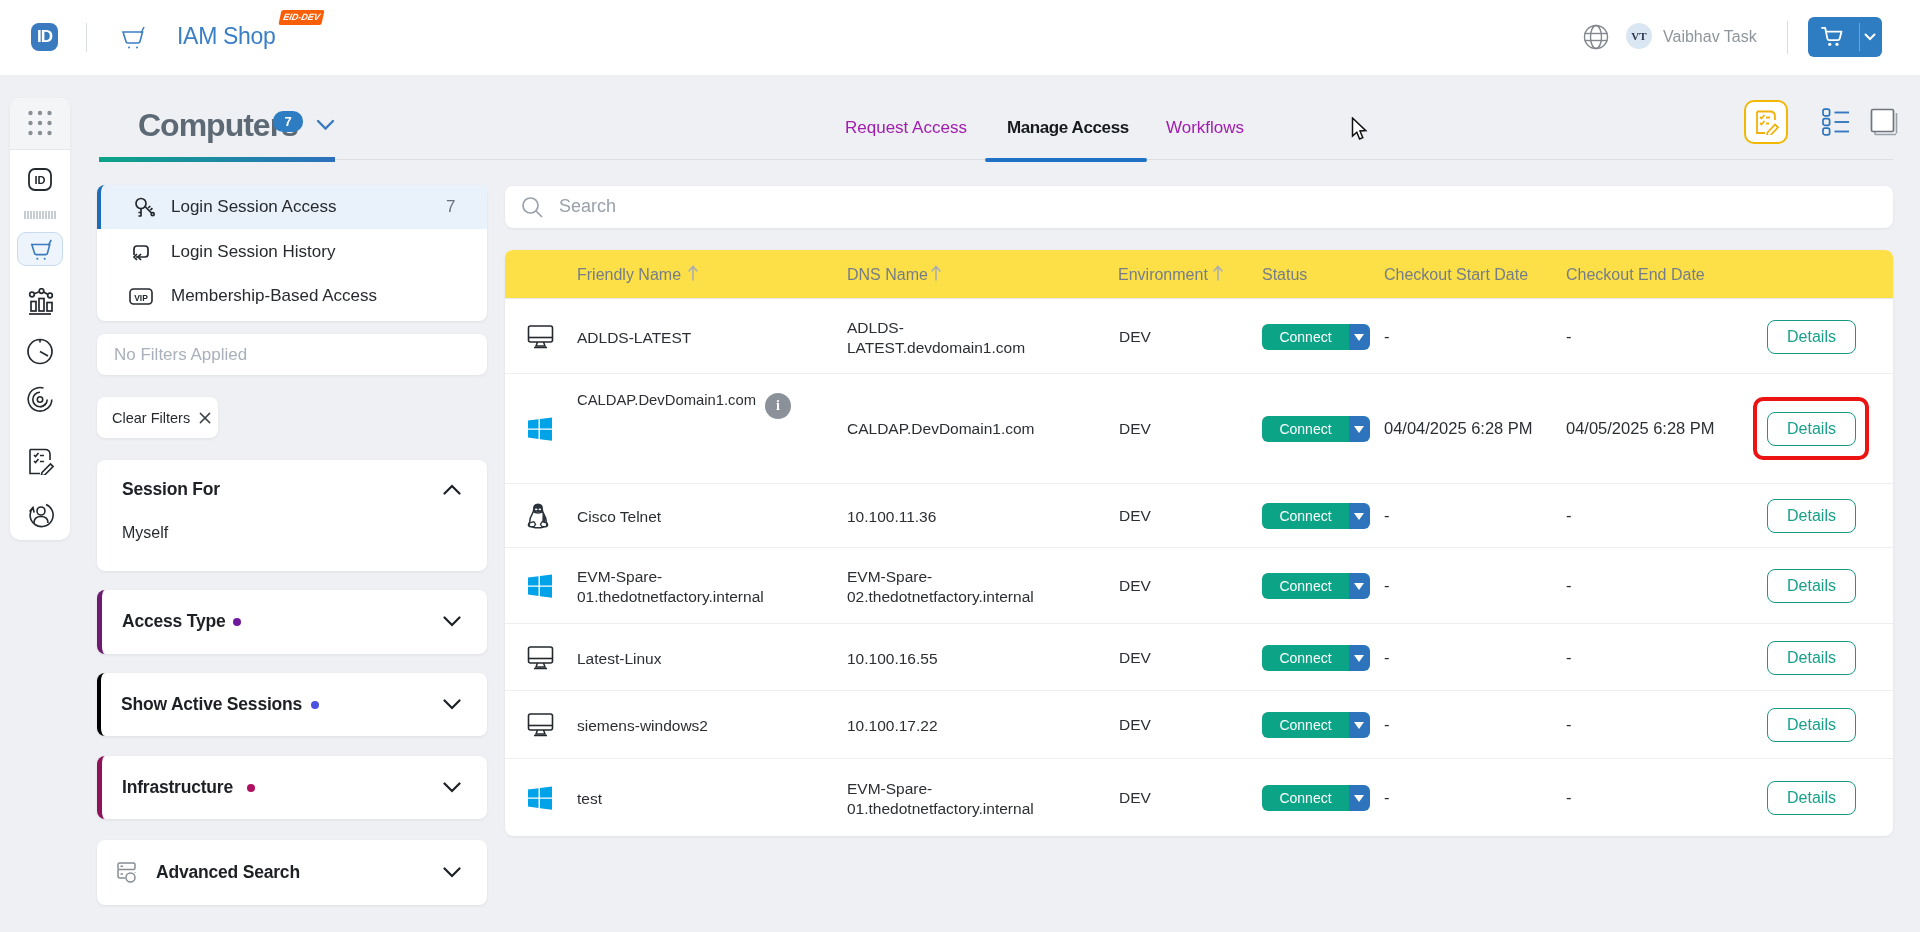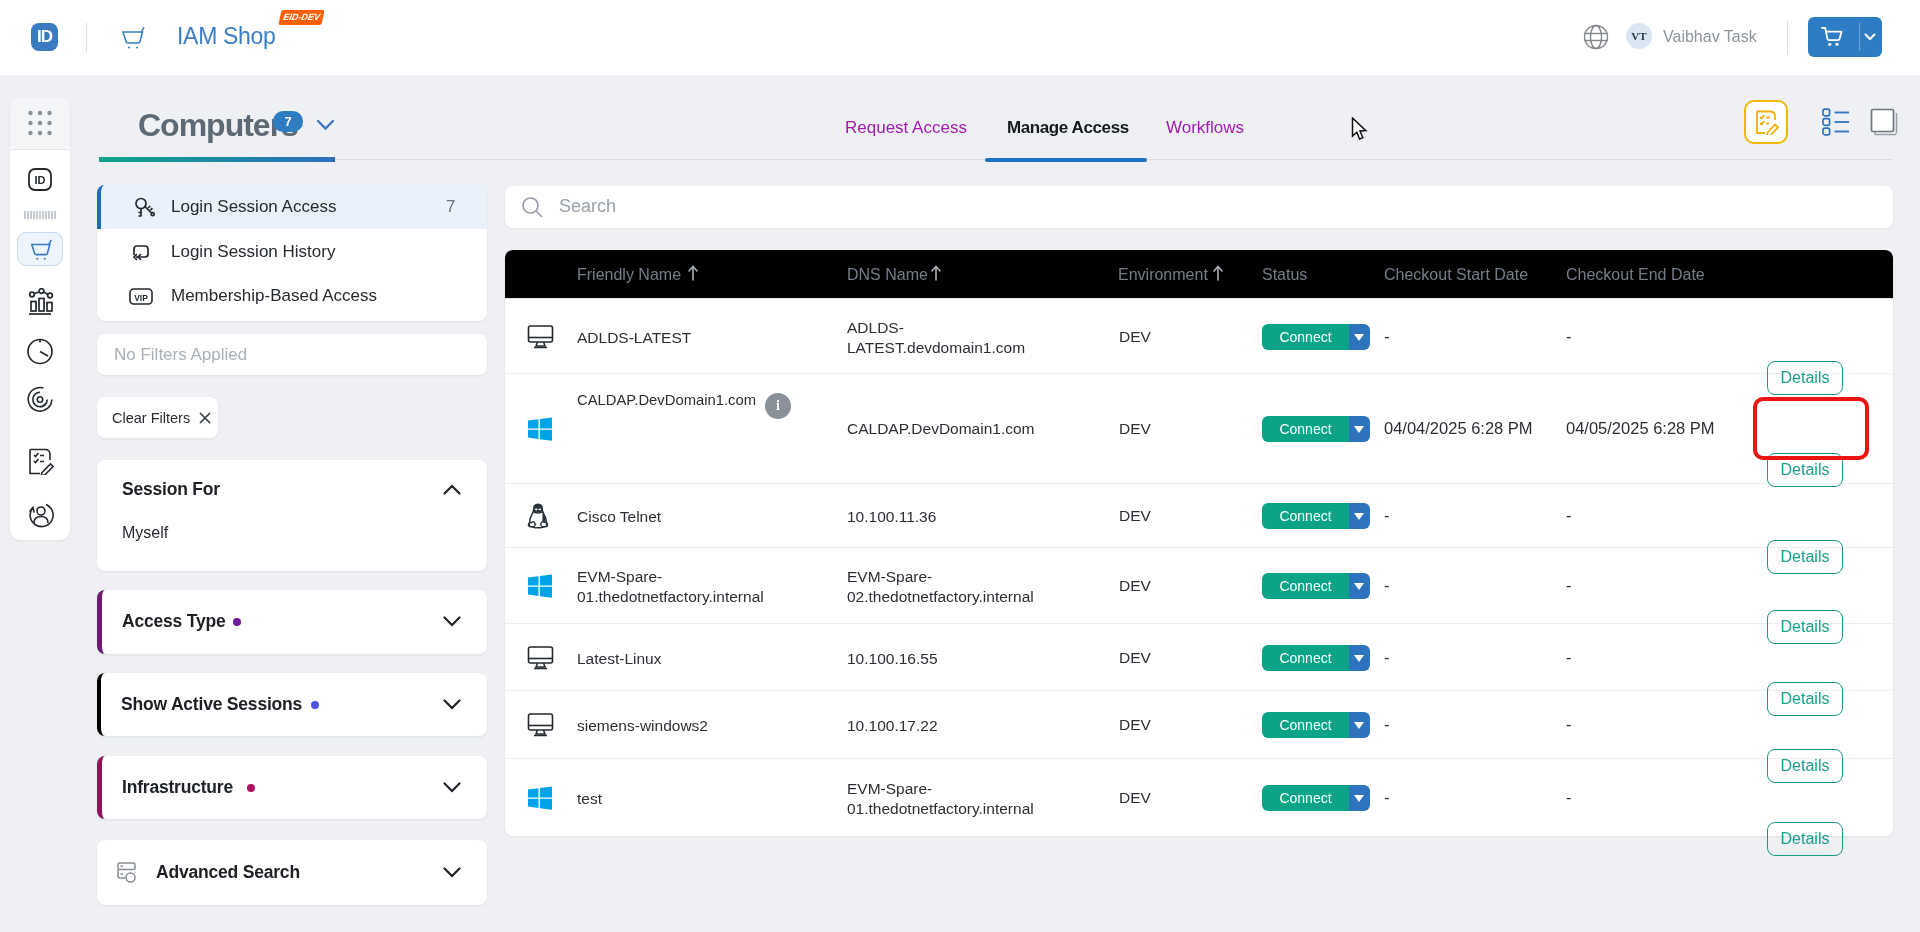--- a/index.html
+++ b/index.html
@@ -63,29 +63,29 @@
 #tabactive { font-weight:bold; color:#16191d; letter-spacing:-0.4px; }
 #tabunderline { left:985px; top:158px; width:162px; height:4px; background:#1f72c4; border-radius:2px; }
 #ybtn { left:1744px; top:100px; width:44px; height:44px; background:#fff; border:2px solid #f1b806; border-radius:10px; }
 
 
 #search { left:505px; top:186px; width:1388px; height:42px; }
 #search span { position:absolute; left:54px; top:10px; font-size:18px; color:#9aa1ab; }
 
 
 #table { left:505px; top:250px; width:1388px; height:586px; }
-#thead { position:absolute; left:0; top:0; width:1388px; height:49px; background:#000000; border-bottom:1px solid #e5e7ea; border-radius:8px 8px 0 0; }
+#thead { position:absolute; left:0; top:0; width:1388px; height:49px; background:#fde047; border-bottom:1px solid #e5e7ea; border-radius:8px 8px 0 0; }
 .th { position:absolute; top:16px; font-size:16px; color:#757d89; }
 .row { position:absolute; left:0; width:1388px; border-bottom:1px solid #eceef0; }
 .cell { position:absolute; font-size:15.5px; color:#2b2f34; }
 .connect { position:absolute; left:757px; width:108px; height:26px; }
 .connect .grn { position:absolute; left:0; top:0; width:87px; height:26px; background:#0ca487; border-radius:6px 0 0 6px; color:#fff; font-size:14px; font-weight:500; text-align:center; line-height:26px; }
 .connect .blu { position:absolute; left:87px; top:0; width:21px; height:26px; background:#2e74bd; border-radius:0 6px 6px 0; }
 .connect .blu:after { content:""; position:absolute; left:5px; top:10px; border-left:5.5px solid transparent; border-right:5.5px solid transparent; border-top:7px solid #fff; }
-.details { position:absolute; left:1262px; width:76px; height:34px; border:1.5px solid #189a85; border-radius:8px; color:#18a08b; font-size:16px; font-weight:500; text-align:center;margin-top:41px; }
+.details { position:absolute; left:1262px; width:89px; height:34px; border:1.5px solid #189a85; border-radius:8px; color:#18a08b; font-size:16px; font-weight:500; text-align:center; }
 #redbox { left:1753px; top:397px; width:116px; height:63px; border:4px solid #ec1313; border-radius:10px; }
 </style>
 </head>
 <body>
 
 <div id="header" class="abs"></div>
 <div id="logo" class="abs">ID</div>
 <div id="hdiv1" class="abs"></div>
 <svg id="hcart" class="abs" width="26" height="26" viewBox="0 0 26 26" fill="none" stroke="#3a7ec6" stroke-width="1.6">
   <path d="M3 7 H22.5 L20 16.5 Q19.6 18 18 18 H8 Q6.3 18 6 16.5 Z"></path>

